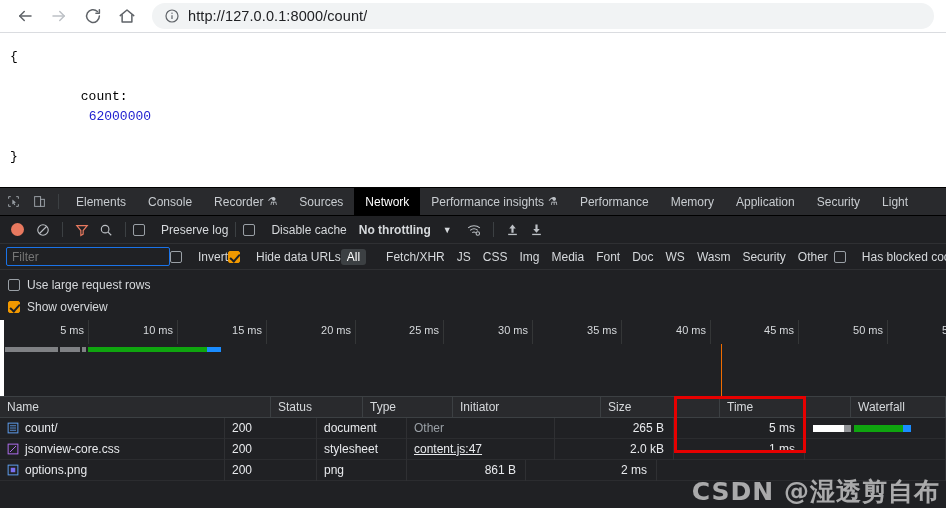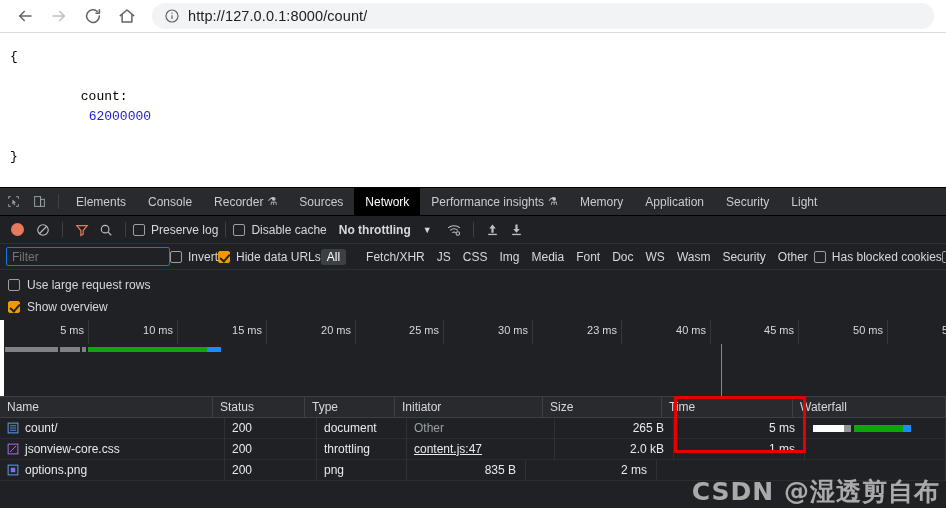--- a/index.html
+++ b/index.html
@@ -86,21 +86,21 @@
     gap: 0px; padding: 0 6px;
     border-bottom: 1px solid #2f3033;
     background:#202124; flex:none;
   }
   .rec-dot {
     width: 13px; height: 13px; border-radius: 50%;
     background: #e8795f; margin: 0 7px 0 5px;
   }
   .tb-btn { width: 24px; display:flex; align-items:center; justify-content:center; color:#bdc1c6;}
   .tb-sep { width:1px; height:15px; background:#3c4043; margin: 0 7px; }
-  .cb-row { display:flex; align-items:center; gap:6px; color:#d6d9dc; white-space: nowrap;}
+  .cb-row { display:flex; align-items:center; gap:16px; color:#d6d9dc; white-space: nowrap;}
   .cbx {
     width: 12px; height: 12px; border: 1px solid #9aa0a6;
     border-radius: 2px; background: transparent;
     display:inline-block; position: relative; flex: none;
   }
   .cbx.checked {
     background: #f29900; border-color: #f29900;
   }
   .cbx.checked:after {
     content: ""; position: absolute; left: 3px; top: 0px;
@@ -270,20 +270,23 @@
         </div>
       <div class="dt-tab">
           <span>Sources</span>
         </div>
       <div class="dt-tab active">
           <span>Network</span>
         </div>
       <div class="dt-tab">
           <span>Performance insights</span>
           <span class="flask">⚗</span>
+        </div>
+      <div class="dt-tab">
+          <span>Performance</span>
         </div>
       <div class="dt-tab">
           <span>Memory</span>
         </div>
       <div class="dt-tab">
           <span>Application</span>
         </div>
       <div class="dt-tab">
           <span>Security</span>
         </div>
@@ -405,41 +408,41 @@
         <div class="tick" style="left:621px"></div>
         <div class="tick" style="left:710px"></div>
         <div class="tick" style="left:798px"></div>
         <div class="tick" style="left:887px"></div>
         <div class="tick-label" style="left:88px">5 ms</div>
         <div class="tick-label" style="left:177px">10 ms</div>
         <div class="tick-label" style="left:266px">15 ms</div>
         <div class="tick-label" style="left:355px">20 ms</div>
         <div class="tick-label" style="left:443px">25 ms</div>
         <div class="tick-label" style="left:532px">30 ms</div>
-        <div class="tick-label" style="left:621px">23 ms</div>
+        <div class="tick-label" style="left:621px">35 ms</div>
         <div class="tick-label" style="left:710px">40 ms</div>
         <div class="tick-label" style="left:798px">45 ms</div>
         <div class="tick-label" style="left:887px">50 ms</div>
         <div class="tick-label" style="left:952px">5</div>
       </div>
       <div class="overview-body">
         <div class="ov-left-handle"></div>
         <div class="ov-bar" style="left:5px;width:53px;background:#7f8184"></div>
         <div class="ov-bar" style="left:60px;width:20px;background:#7f8184"></div>
         <div class="ov-bar" style="left:82px;width:4px;background:#7f8184"></div>
         <div class="ov-bar" style="left:88px;width:119px;background:#0fa50f"></div>
         <div class="ov-bar" style="left:207px;width:14px;background:#1a8cff"></div>
         <div class="ov-line" style="left:721px"></div>
       </div>
       <div class="ov-divider"></div>
     </div>
 
     <div class="table-wrap">
       <div class="thead">
-        <div class="th" style="width:213px">Name</div>
+        <div class="th" style="width:271px">Name</div>
         <div class="th" style="width:92px">Status</div>
         <div class="th" style="width:90px">Type</div>
         <div class="th" style="width:148px">Initiator</div>
         <div class="th" style="width:119px">Size</div>
         <div class="th" style="width:131px">Time</div>
         <div class="th" style="flex:1">Waterfall</div>
       </div>
 
       <div class="trow">
         <div class="td name-cell" style="width:225px">
@@ -466,38 +469,38 @@
 
       <div class="trow">
         <div class="td name-cell" style="width:225px">
           <svg class="fileicon" viewBox="0 0 16 16">
             <rect x="1.5" y="1.5" width="13" height="13" fill="#202124" stroke="#b06ef0" stroke-width="1.3"></rect>
             <line x1="4" y1="12" x2="12" y2="4" stroke="#b06ef0" stroke-width="1.3"></line>
           </svg>
           <span>jsonview-core.css</span>
         </div>
         <div class="td" style="width:92px">200</div>
-        <div class="td" style="width:90px">throttling</div>
+        <div class="td" style="width:90px">stylesheet</div>
         <div class="td" style="width:148px"><span class="init-link">content.js:47</span></div>
         <div class="td num" style="width:119px">2.0 kB</div>
         <div class="td num" style="width:131px">1 ms</div>
         <div class="td wf"></div>
       </div>
 
       <div class="trow">
         <div class="td name-cell" style="width:225px">
           <svg class="fileicon" viewBox="0 0 16 16">
             <rect x="1.5" y="1.5" width="13" height="13" fill="#202124" stroke="#5f9ff0" stroke-width="1.3"></rect>
             <rect x="5" y="5" width="6" height="6" fill="#7a6ff0"></rect>
           </svg>
           <span>options.png</span>
         </div>
         <div class="td" style="width:92px">200</div>
         <div class="td" style="width:90px">png</div>
-        <div class="td num" style="width:119px">835 B</div>
+        <div class="td num" style="width:119px">861 B</div>
         <div class="td num" style="width:131px">2 ms</div>
         <div class="td wf"></div>
       </div>
     </div>
   </div>
 
   <div class="red-box" style="left:674px; top:396px; width:132px; height:57px;"></div>
 
   <div class="watermark">CSDN @湿透剪自布</div>
 

